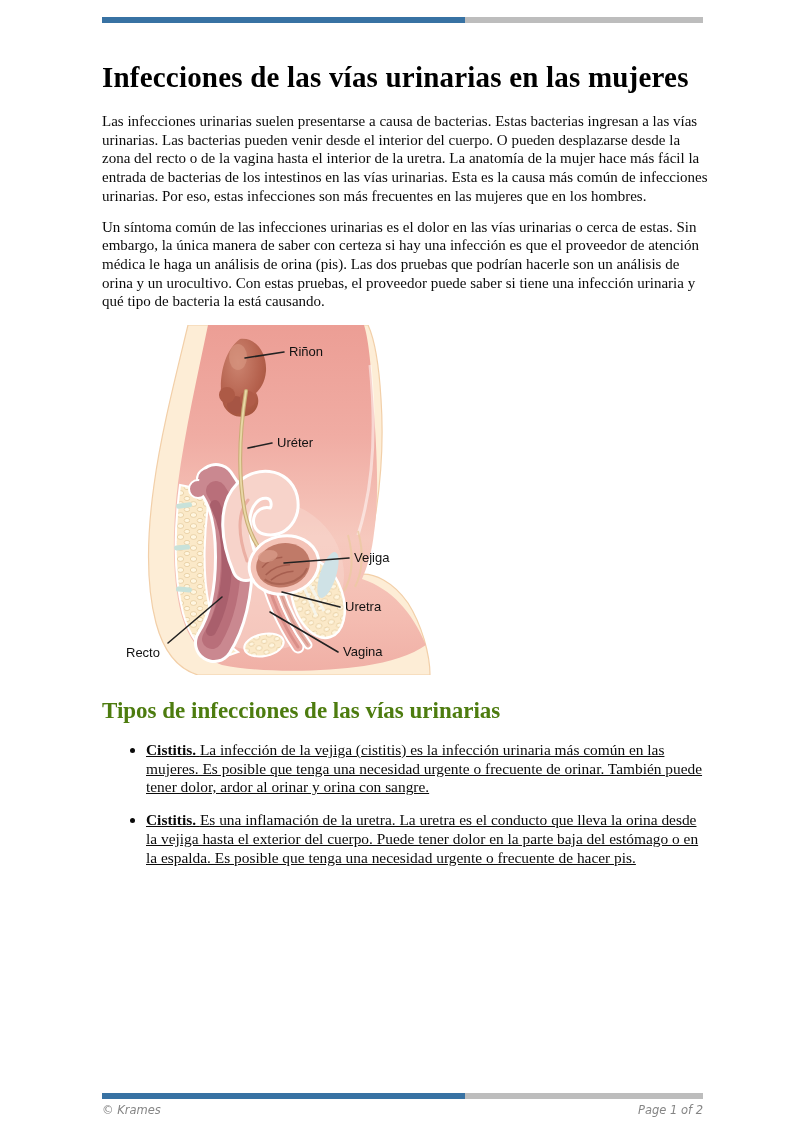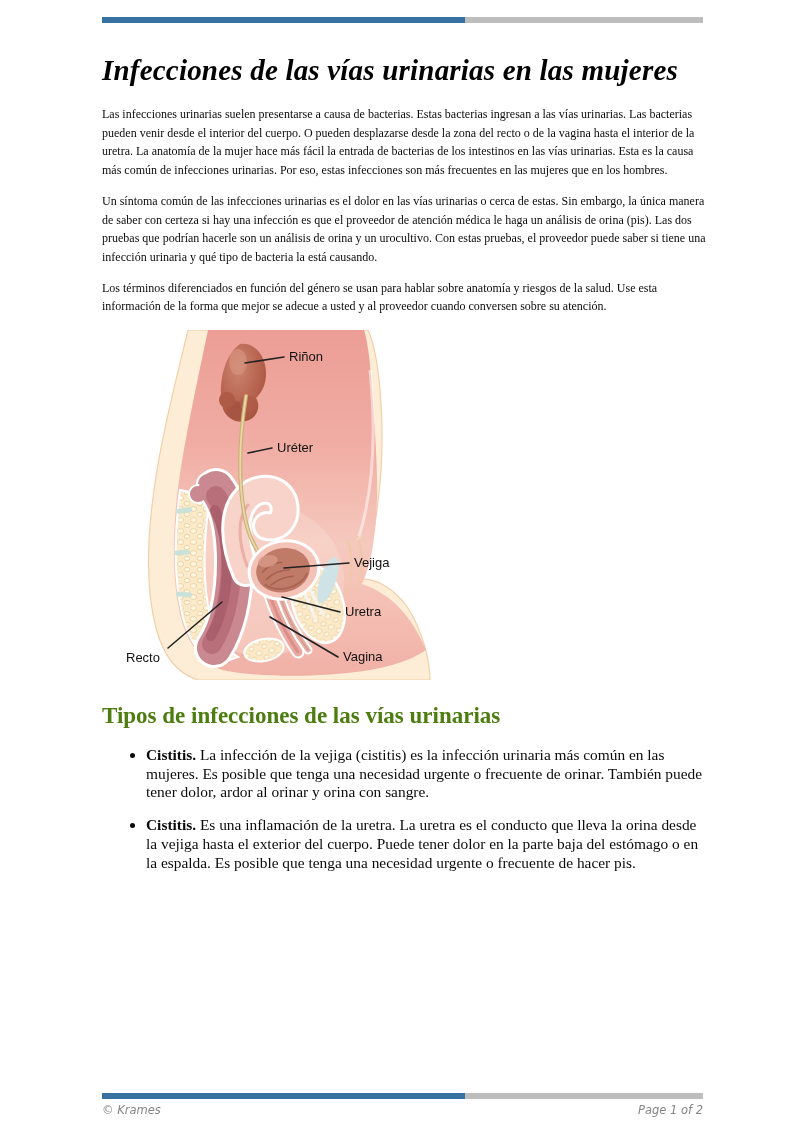--- a/index.html
+++ b/index.html
@@ -22,31 +22,30 @@
   .rule .seg-blue{width:60.4%;height:100%;background:#3872a3;}
   .rule .seg-gray{flex:1;height:100%;background:#bdbdbd;}
   .rule.top{top:17px;}
   .content{
     position:absolute;
     top:23px;
     left:102px;
     width:608px;
   }
   h1.title{
-    margin:28px 0 0 0;
+    margin:35px 0 0 0;
     font-size:29px;
     line-height:38px;
     font-weight:bold;
     letter-spacing:0.2px;
     color:#000;
-    font-style:italic;
   }
   p.body-par{
     margin:16px 0 12px 0;
-    font-size:12px;
+    font-size:15px;
     line-height:18.7px;
   }
   p.body-par + p.body-par{margin-top:12px;}
   .figure-wrap{
     margin:14px 0 0 10px;
     width:320px;
     height:350px;
     position:relative;
   }
   h2.section-heading{
@@ -54,20 +53,21 @@
     font-size:23px;
     line-height:28px;
     font-weight:bold;
     color:#4d7c0f;
   }
   ul.bullet-list{
     margin:16px 0 0 0;
     padding:0 0 0 44px;
     font-size:15.4px;
     line-height:18.7px;
+    text-decoration:underline;
   }
   ul.bullet-list li{margin:0 0 14px 0;}
   .footer{
     position:absolute;
     top:1093px;
     left:102px;
     width:601px;
   }
   .footer-textrow{
     display:flex;
@@ -94,21 +94,20 @@
     <div class="seg-blue"></div>
     <div class="seg-gray"></div>
   </div>
 
   <div class="content">
 
     <h1 class="title">Infecciones de las vías urinarias en las mujeres</h1>
 
     <p class="body-par">Las infecciones urinarias suelen presentarse a causa de bacterias. Estas bacterias ingresan a las vías urinarias. Las bacterias pueden venir desde el interior del cuerpo. O pueden desplazarse desde la zona del recto o de la vagina hasta el interior de la uretra. La anatomía de la mujer hace más fácil la entrada de bacterias de los intestinos en las vías urinarias. Esta es la causa más común de infecciones urinarias. Por eso, estas infecciones son más frecuentes en las mujeres que en los hombres.</p>
     <p class="body-par">Un síntoma común de las infecciones urinarias es el dolor en las vías urinarias o cerca de estas. Sin embargo, la única manera de saber con certeza si hay una infección es que el proveedor de atención médica le haga un análisis de orina (pis). Las dos pruebas que podrían hacerle son un análisis de orina y un urocultivo. Con estas pruebas, el proveedor puede saber si tiene una infección urinaria y qué tipo de bacteria la está causando.</p>
-    <p class="body-par">Los términos diferenciados en función del género se usan para hablar sobre anatomía y riesgos de la salud. Use esta información de la forma que mejor se adecue a usted y al proveedor cuando conversen sobre su atención.</p>
 
     <div class="figure-wrap">
       <svg viewBox="0 0 320 350" width="320" height="350">
         <defs>
           <linearGradient id="bodyPink" x1="0" y1="0" x2="0" y2="1">
             <stop offset="0" stop-color="#ec9e95"></stop>
             <stop offset="0.32" stop-color="#f0aca3"></stop>
             <stop offset="0.62" stop-color="#f6c9be"></stop>
             <stop offset="0.85" stop-color="#f4bcb1"></stop>
             <stop offset="1" stop-color="#f0b0a6"></stop>

